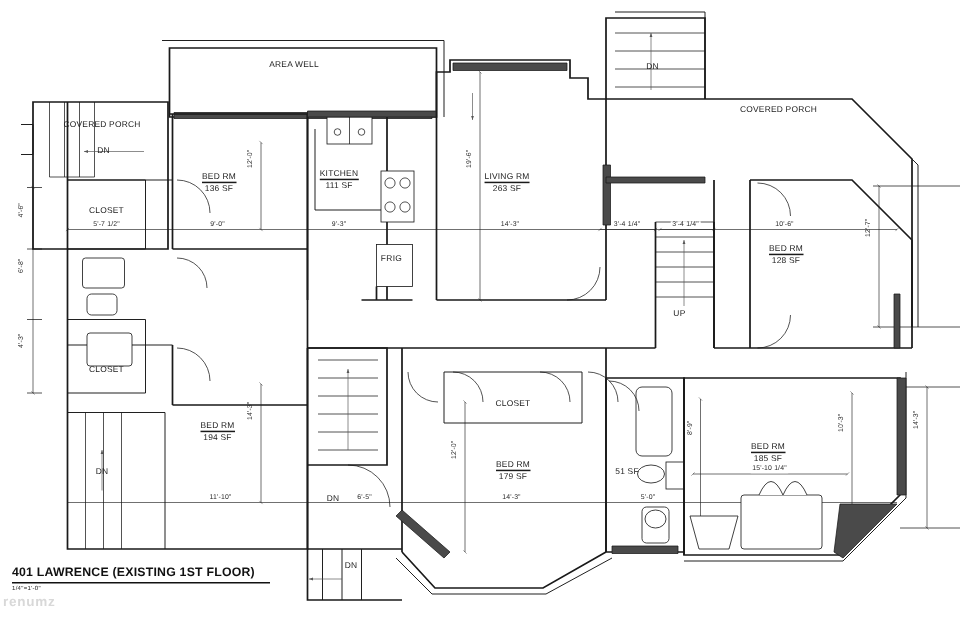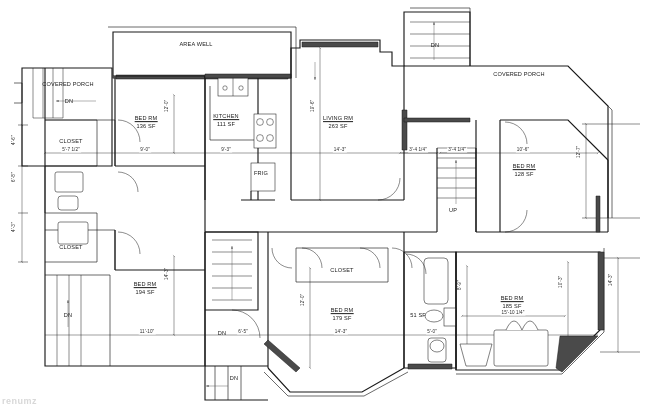--- a/index.html
+++ b/index.html
@@ -346,16 +346,21 @@
     <div class="txt dimv rot" style="left:316px;top:112px;transform-origin:0 0;">19'-6"</div>
     <div class="txt dimv rot" style="left:582px;top:158px;transform-origin:0 0;">12'-7"</div>
     <div class="txt dimv rot" style="left:170px;top:280px;transform-origin:0 0;">14'-3"</div>
     <div class="txt dimv rot" style="left:306px;top:306px;transform-origin:0 0;">12'-0"</div>
     <div class="txt dimv rot" style="left:463px;top:290px;transform-origin:0 0;">8'-9"</div>
     <div class="txt dimv rot" style="left:564px;top:288px;transform-origin:0 0;">10'-3"</div>
     <div class="txt dimv rot" style="left:614px;top:286px;transform-origin:0 0;">14'-3"</div>
 
   </div>
 
+  <div id="title">
+    <div class="main">401 LAWRENCE (EXISTING 1ST FLOOR)</div>
+    <div class="rule"></div>
+    <div class="scale">1/4"=1'-0"</div>
+  </div>
 
   <div id="wm">renumz</div>
 
 </div>
 
 </body></html>

